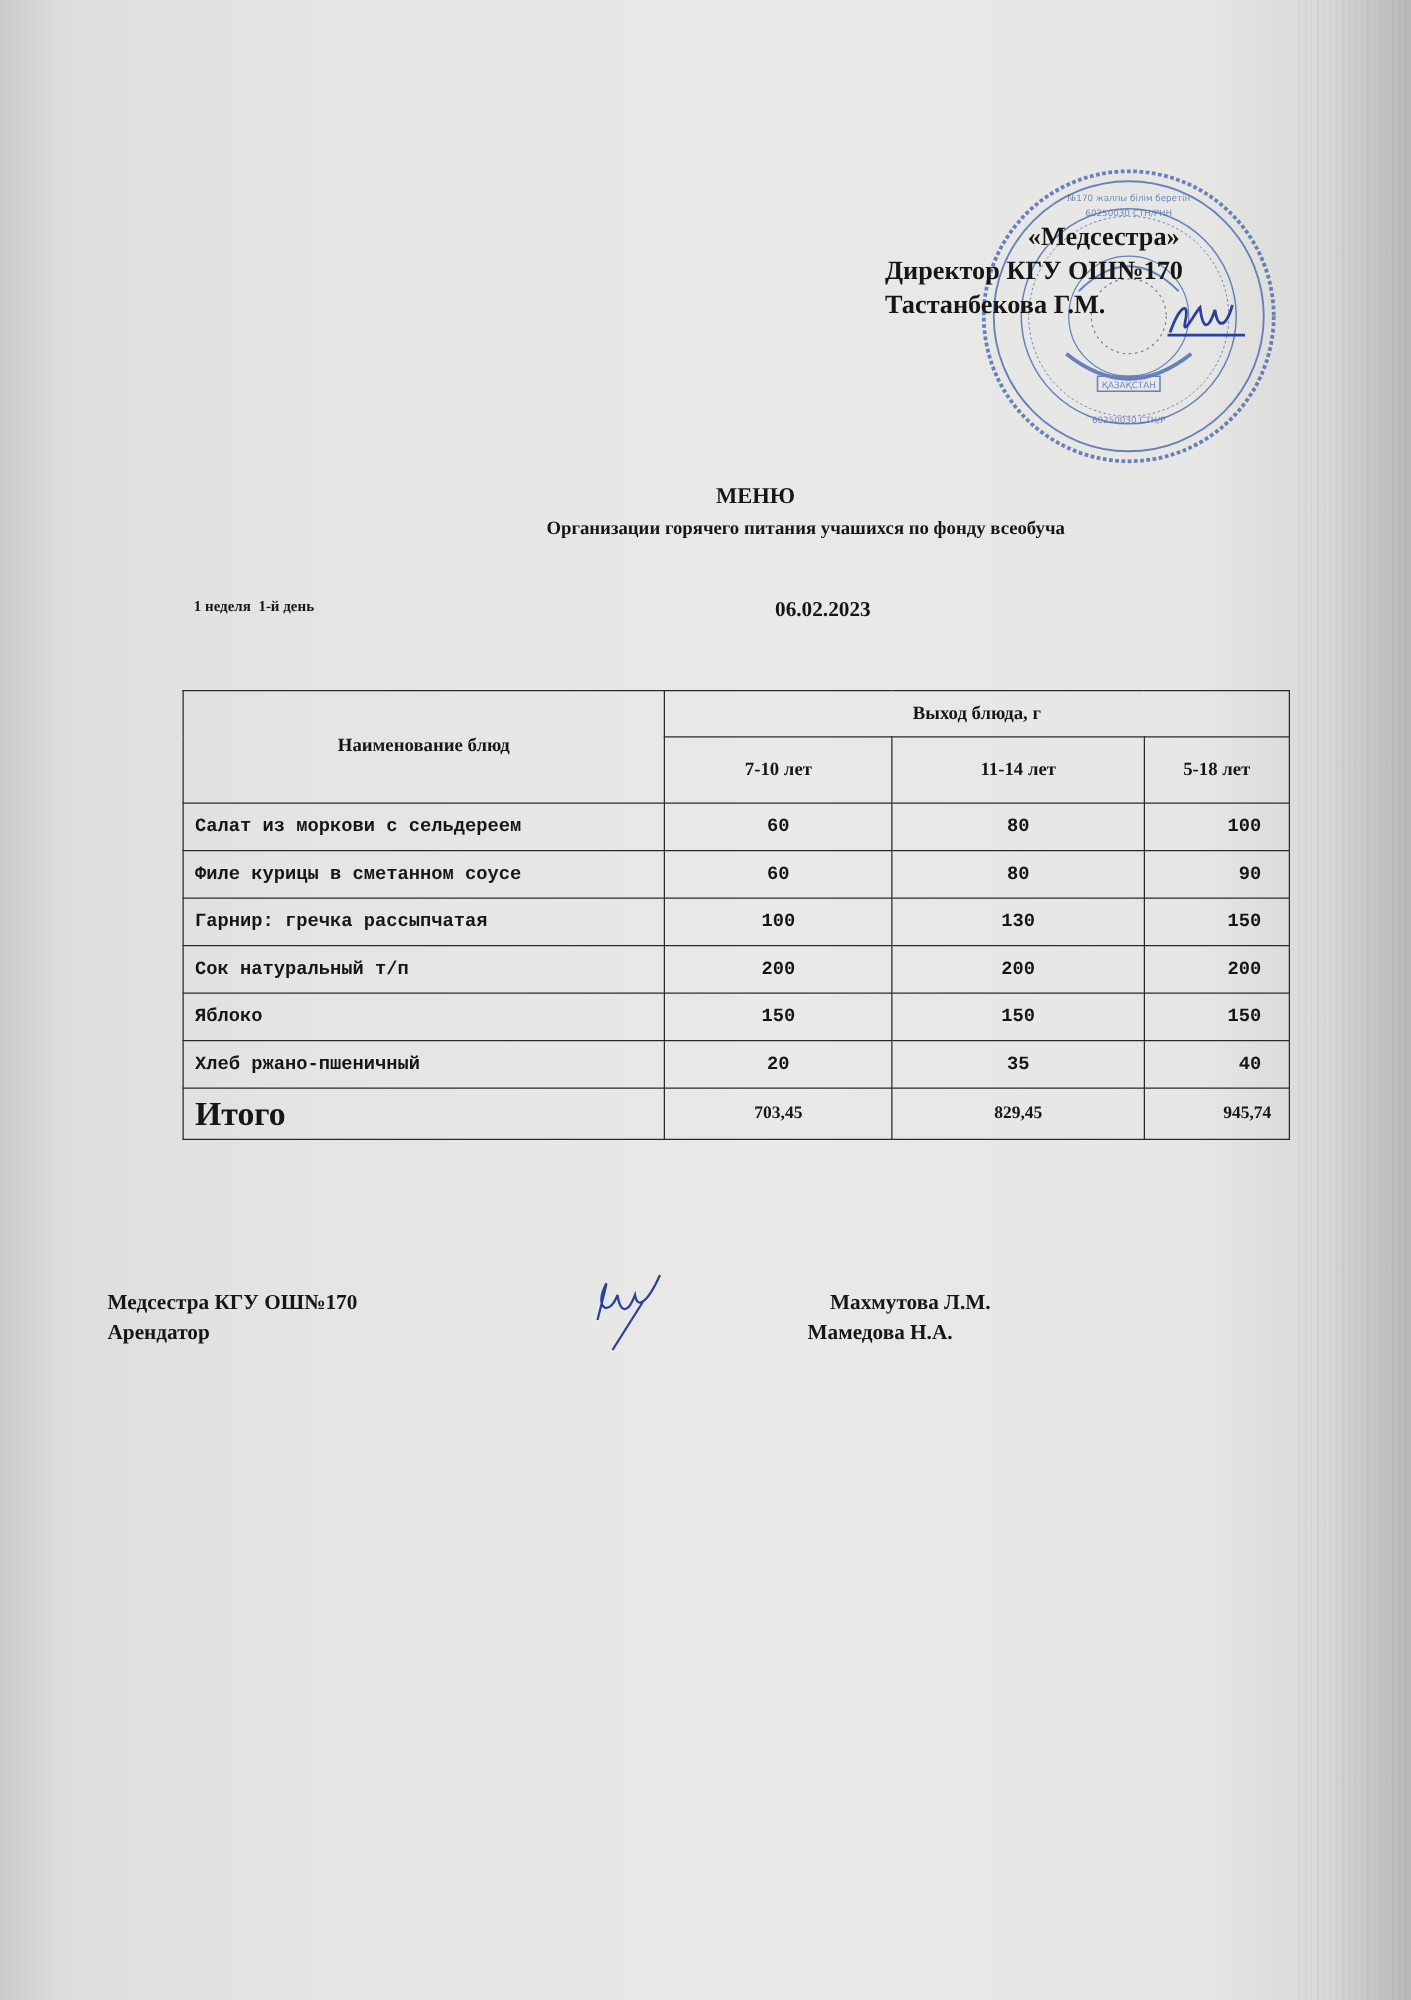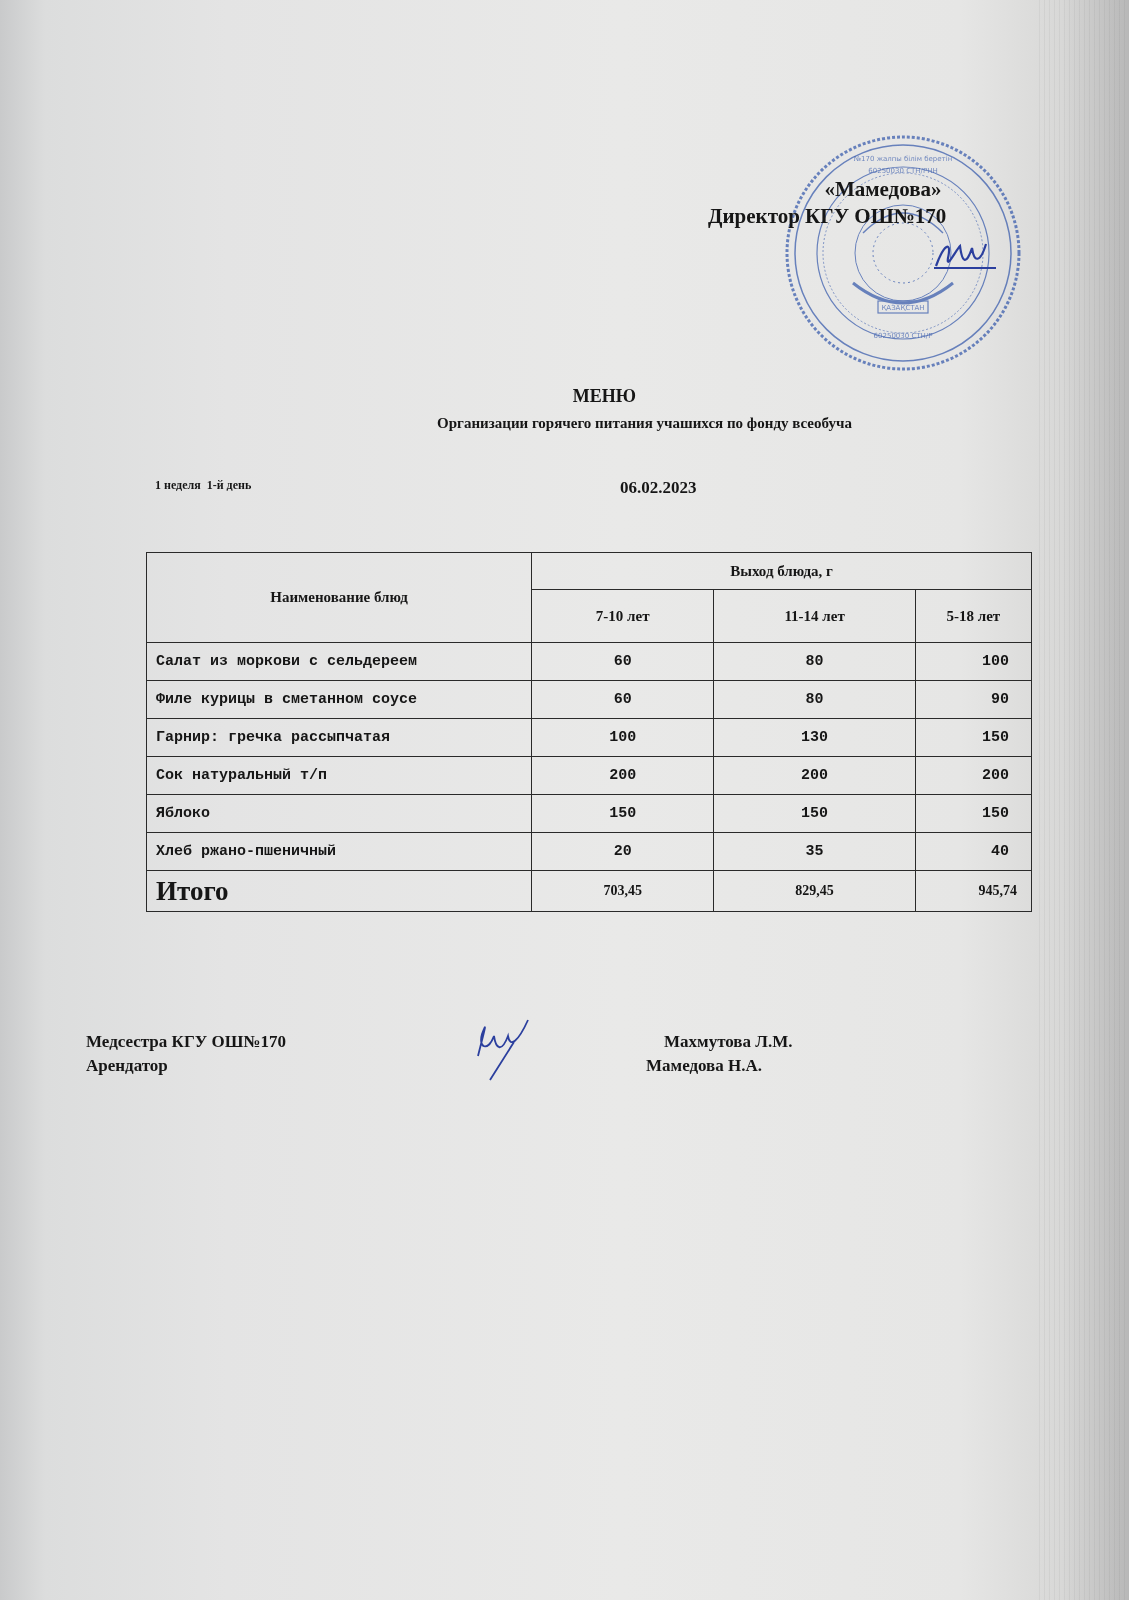--- a/index.html
+++ b/index.html
@@ -87,22 +87,23 @@
     <g fill="#3d5fae" opacity="0.7" font-family="DejaVu Sans, sans-serif" font-size="7">
       <text x="120" y="28" text-anchor="middle">№170 жалпы білім беретін</text>
       <text x="120" y="40" text-anchor="middle">60250030 СТН/РНН</text>
       <text x="120" y="177" text-anchor="middle">ҚАЗАҚСТАН</text>
       <text x="120" y="205" text-anchor="middle">60250030 СТН/Р</text>
     </g>
   </svg>
 </div>
 
 <div class="approve">
-  <div class="l1">«Мамедова»</div>
+  <div class="l1">«Медсестра»</div>
   <div class="l2">Директор КГУ ОШ№170</div>
+  <div class="l3">Тастанбекова Г.М.</div>
 </div>
 
 <svg class="sig-director" viewBox="0 0 70 40">
   <path d="M6 30 C14 8, 22 4, 18 22 C16 34, 26 14, 30 10 C32 26, 36 30, 42 12 C44 26, 50 28, 56 8 M4 32 L66 32" fill="none" stroke="#2b3f9e" stroke-width="2.2"></path>
 </svg>
 
 <div class="title-block menu-title">МЕНЮ</div>
 <div class="title-block menu-subtitle">Организации горячего питания учашихся по фонду всеобуча</div>
 
 <div class="day-line" style="white-space:pre;">1 неделя  1-й день</div>

